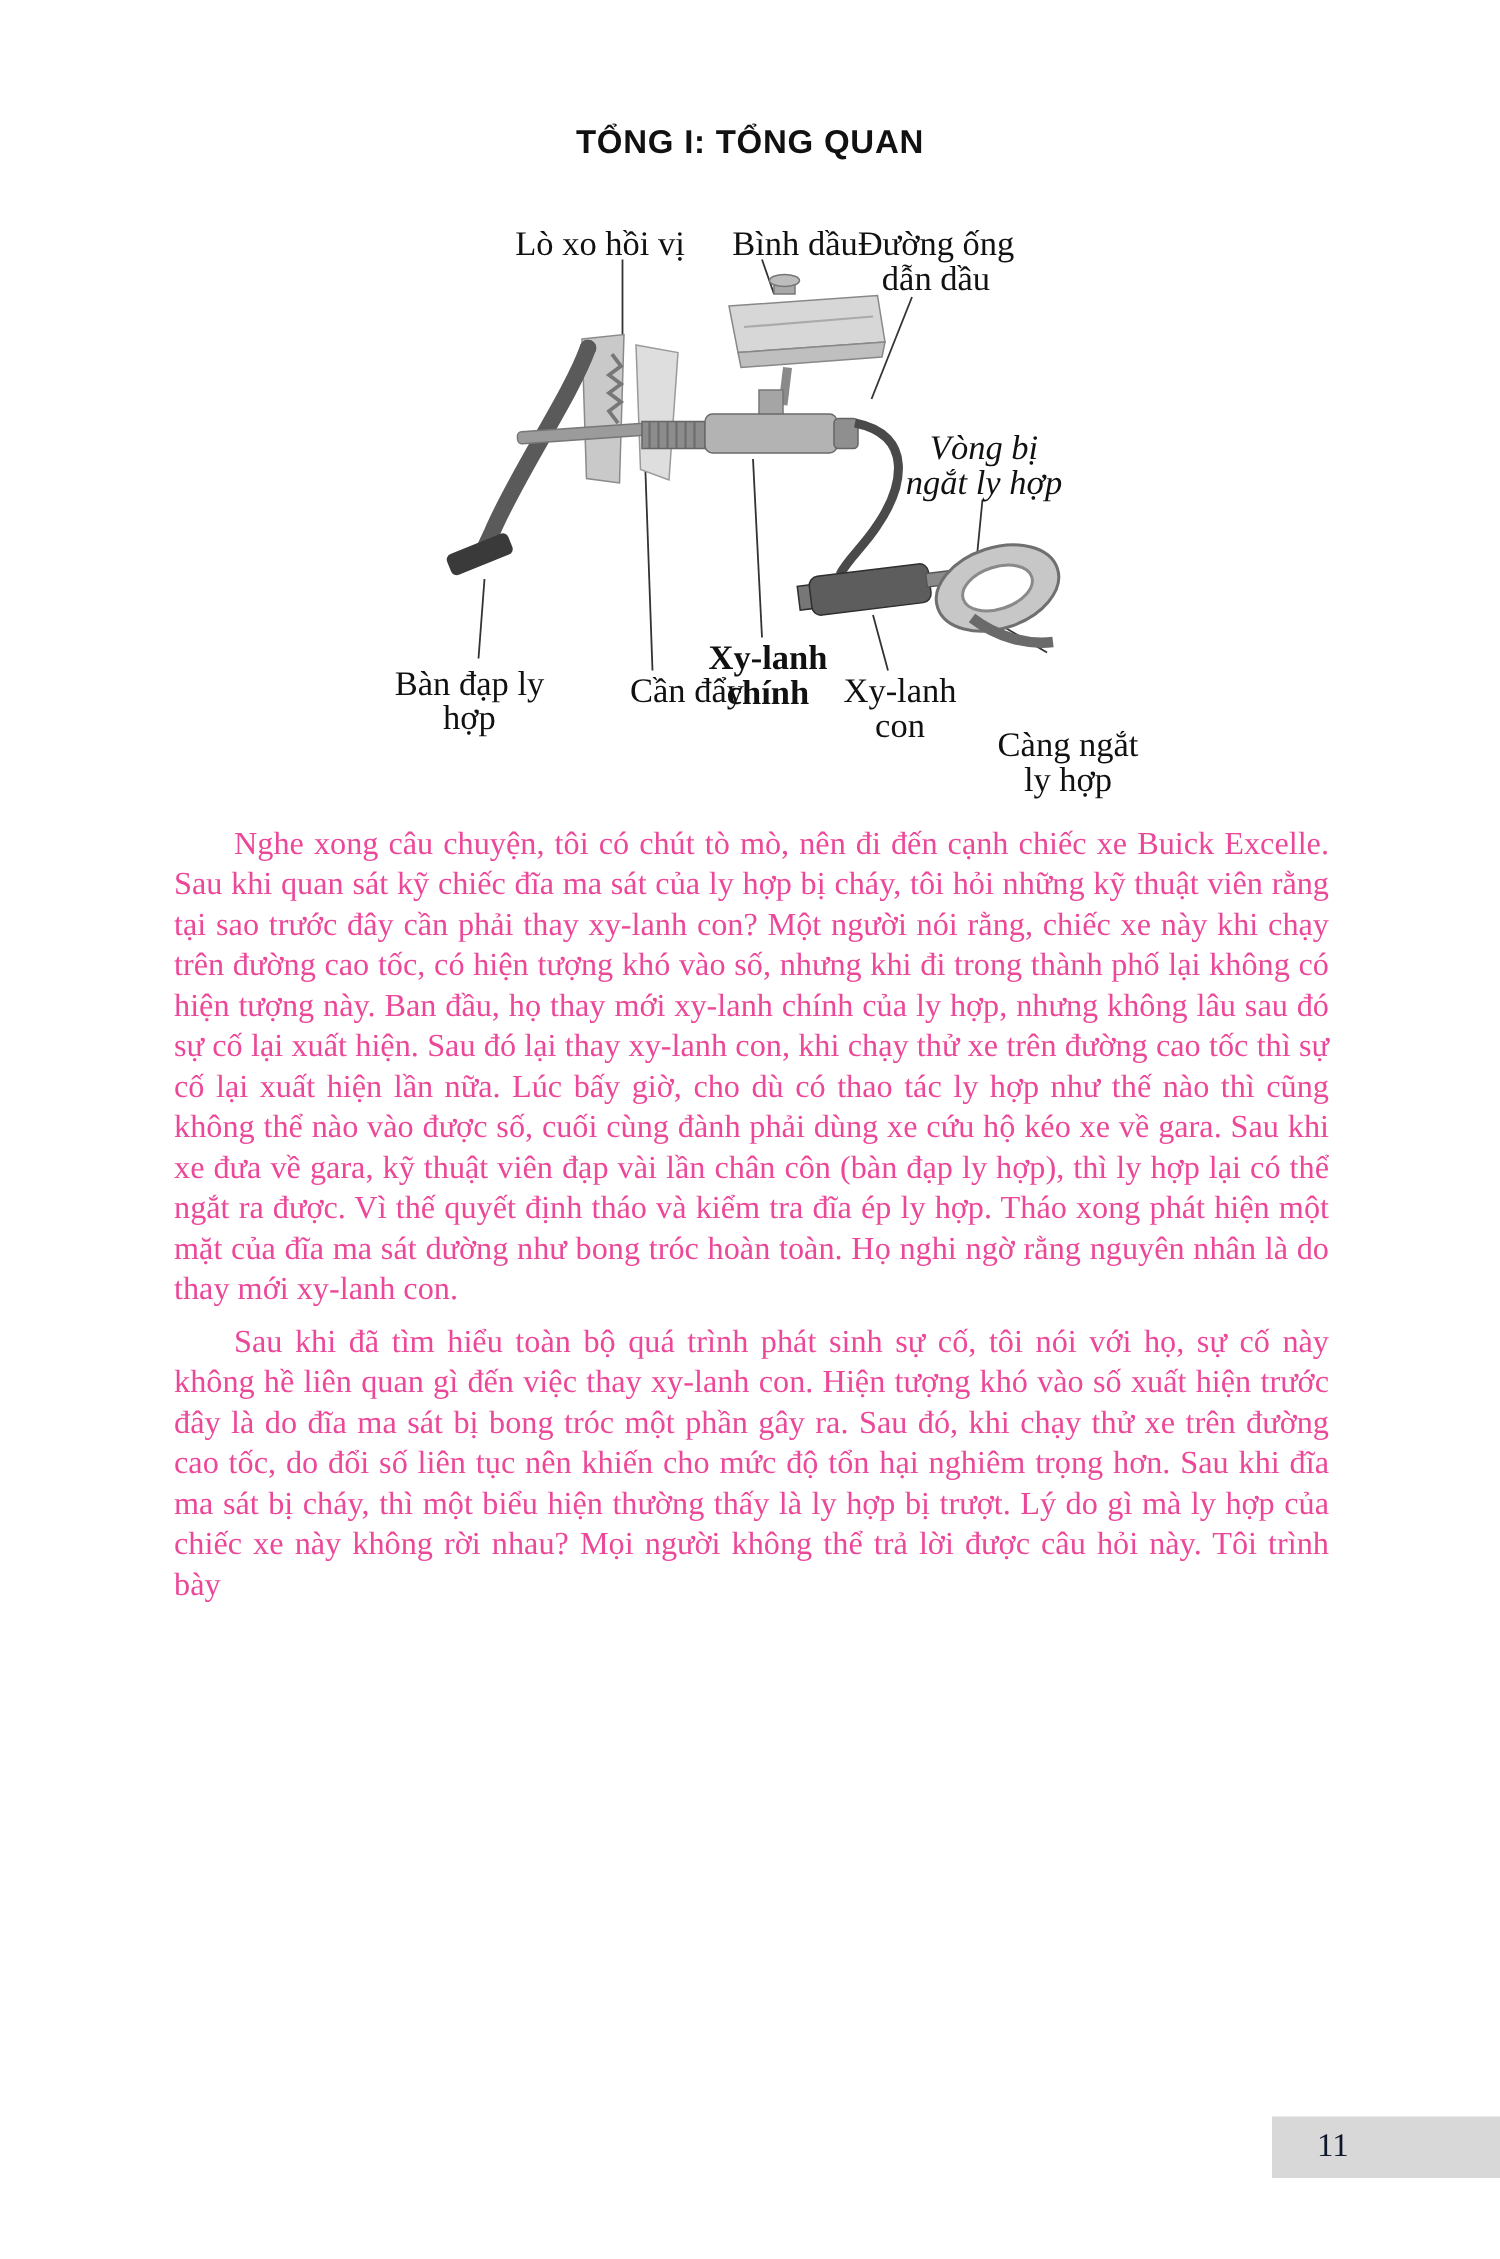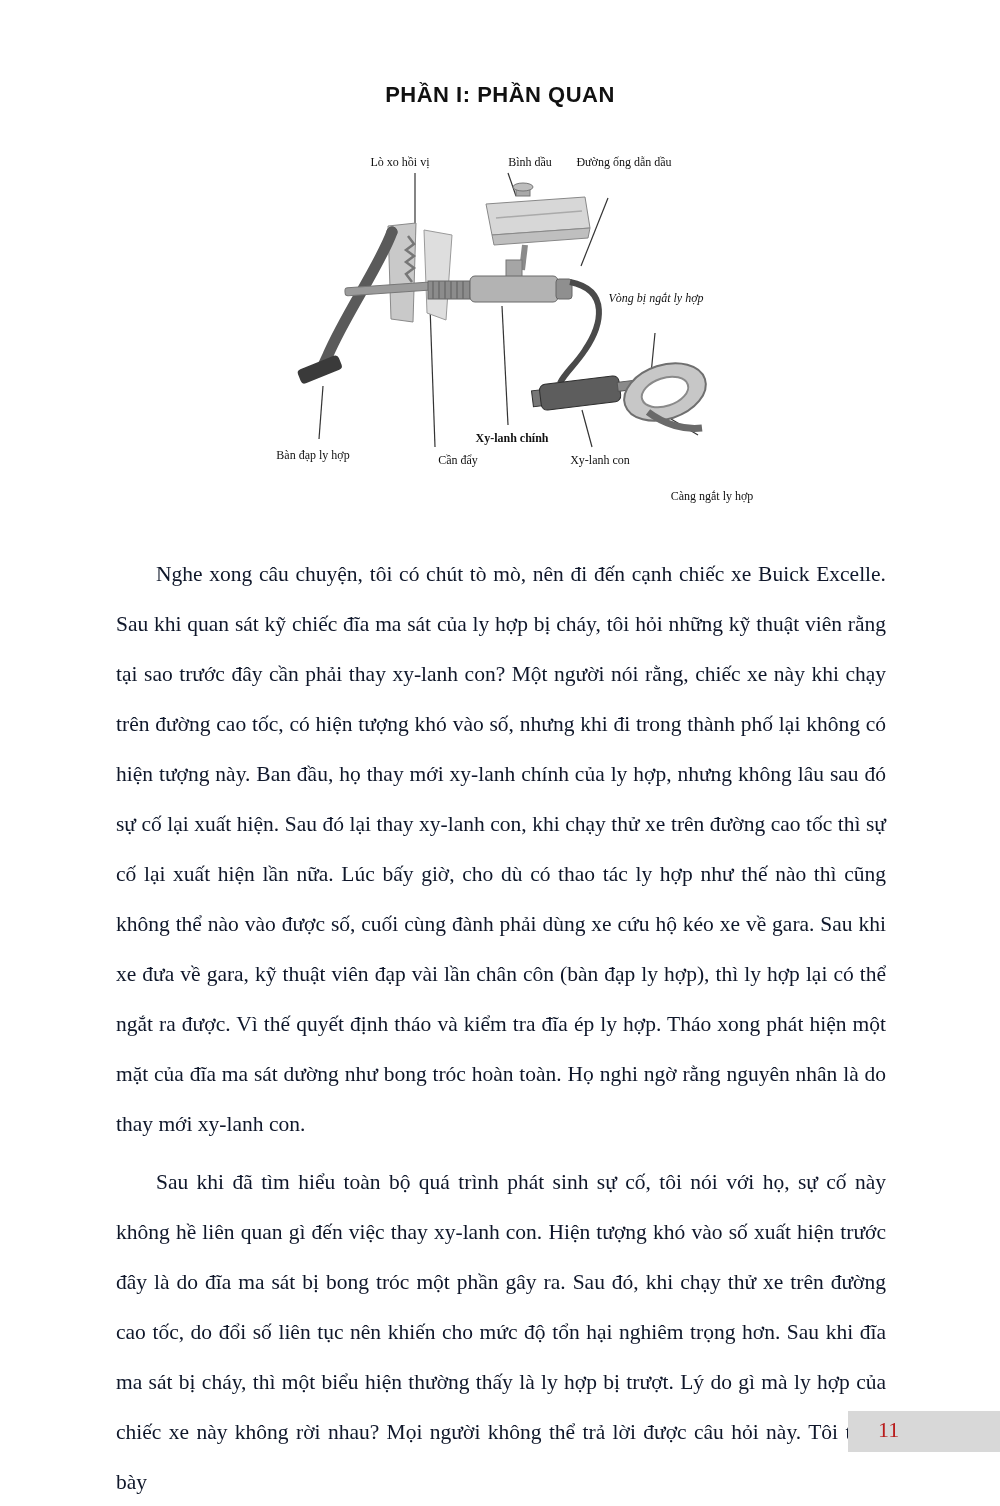--- a/index.html
+++ b/index.html
@@ -20,62 +20,62 @@
     font-family:"Liberation Sans", sans-serif;
     font-weight:bold;
     font-size:22px;
     letter-spacing:0.5px;
     color:#111;
   }
   .figure-area { position:absolute; left:0; top:0; width:1000px; height:500px; }
   .diagram-svg { position:absolute; left:240px; top:140px; }
   .fig-label {
     position:absolute;
-    font-size:12px;
+    font-size:23px;
     line-height:23px;
     text-align:center;
     color:#111;
   }
   .caption {
     position:absolute;
     top:503px; left:0; width:100%;
     text-align:center;
     font-style:italic;
     font-size:21px;
     color:#141414;
   }
   .body-text {
     position:absolute;
     left:116px; top:549px; width:770px;
     font-size:21.5px;
-    line-height:50px;
+    line-height:27px;
     text-align:justify;
-    color:#0f172a;
+    color:#ec4899;
   }
   .body-text p { text-indent:40px; }
   .body-text p + p { margin-top:8px;font-family:Liberation Serif, serif; }
   .footer-box {
     position:absolute;
     top:1411px; right:0;
     width:152px; height:41px;
     background:#d8d8d8;
   }
   .page-num {
     position:absolute;
     left:30px; top:6px;
     font-size:22px;
-    color:#b91c1c;
+    color:#0f172a;
   }
 </style>
 </head>
 <body>
 
 <div class="page">
 
-  <div class="header">PHẦN I: PHẦN QUAN</div>
+  <div class="header">TỔNG I: TỔNG QUAN</div>
 
   <div class="figure-area">
 
     <svg class="diagram-svg" width="520" height="340" viewBox="0 0 520 340">
 
       <g stroke="#333" stroke-width="1.2">
         <line x1="175" y1="33" x2="175" y2="95"></line>
         <line x1="268" y1="33" x2="276" y2="56"></line>
         <line x1="368" y1="58" x2="341" y2="126"></line>
         <line x1="415" y1="193" x2="411" y2="234"></line>

